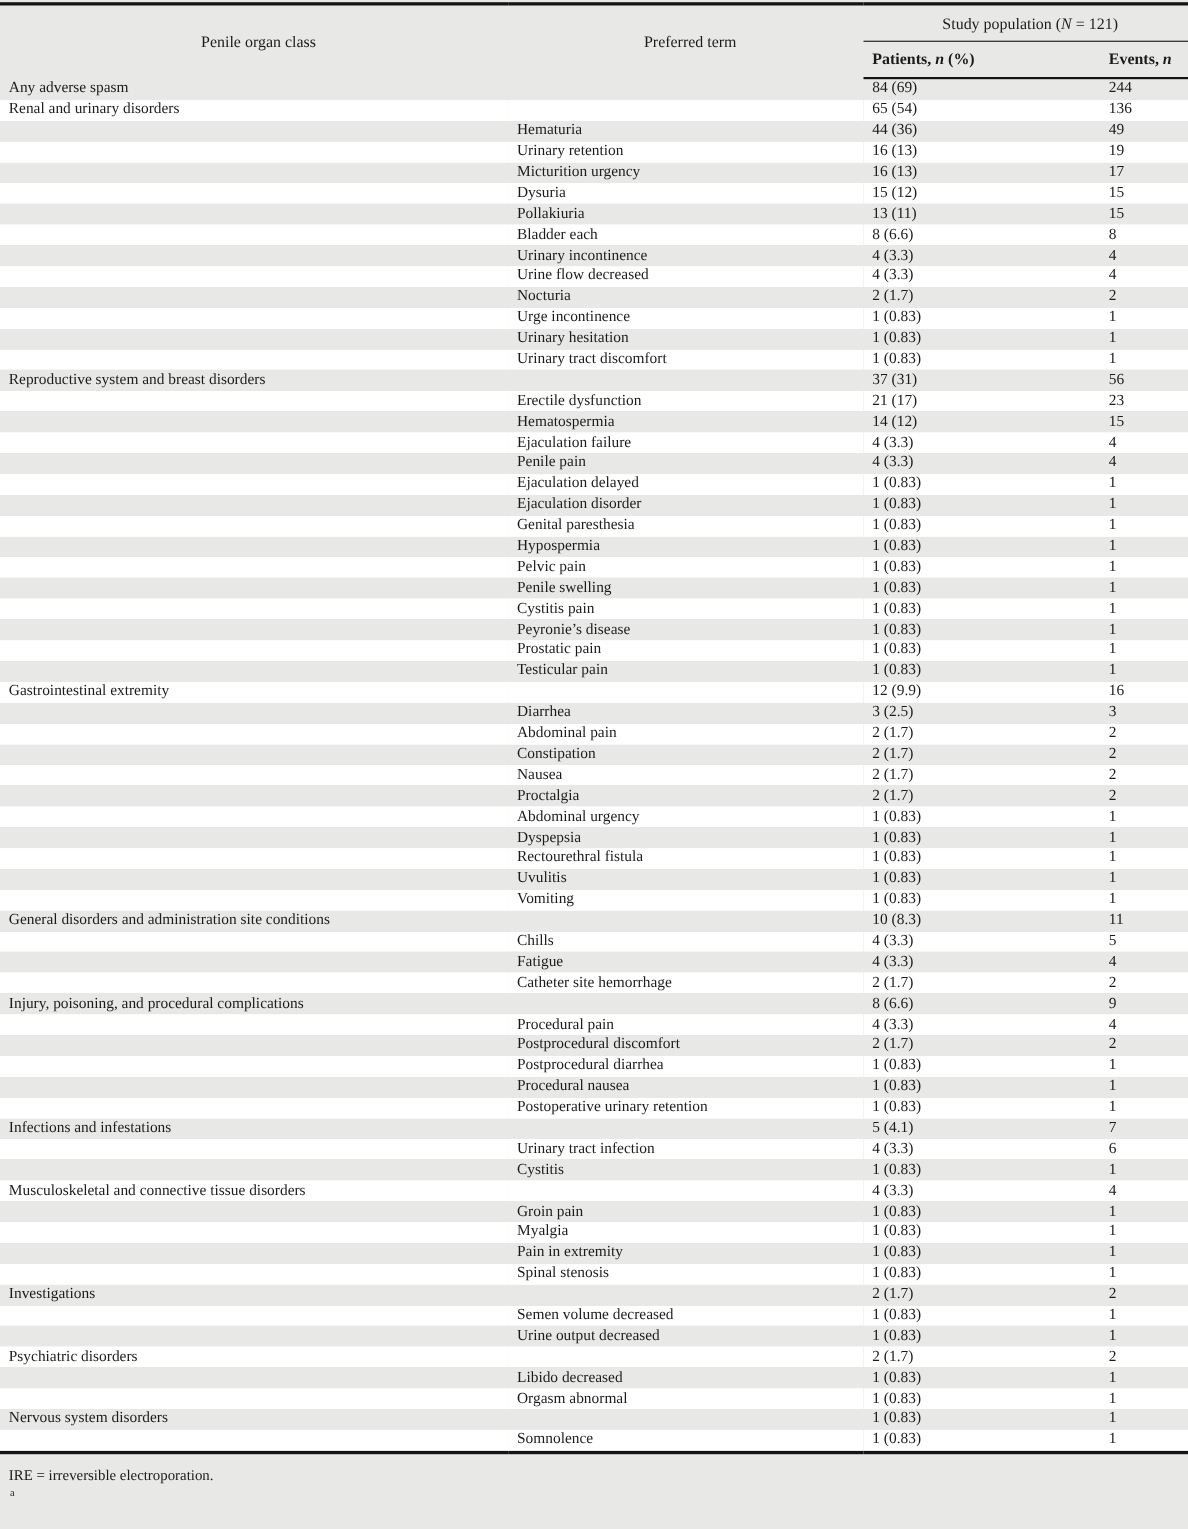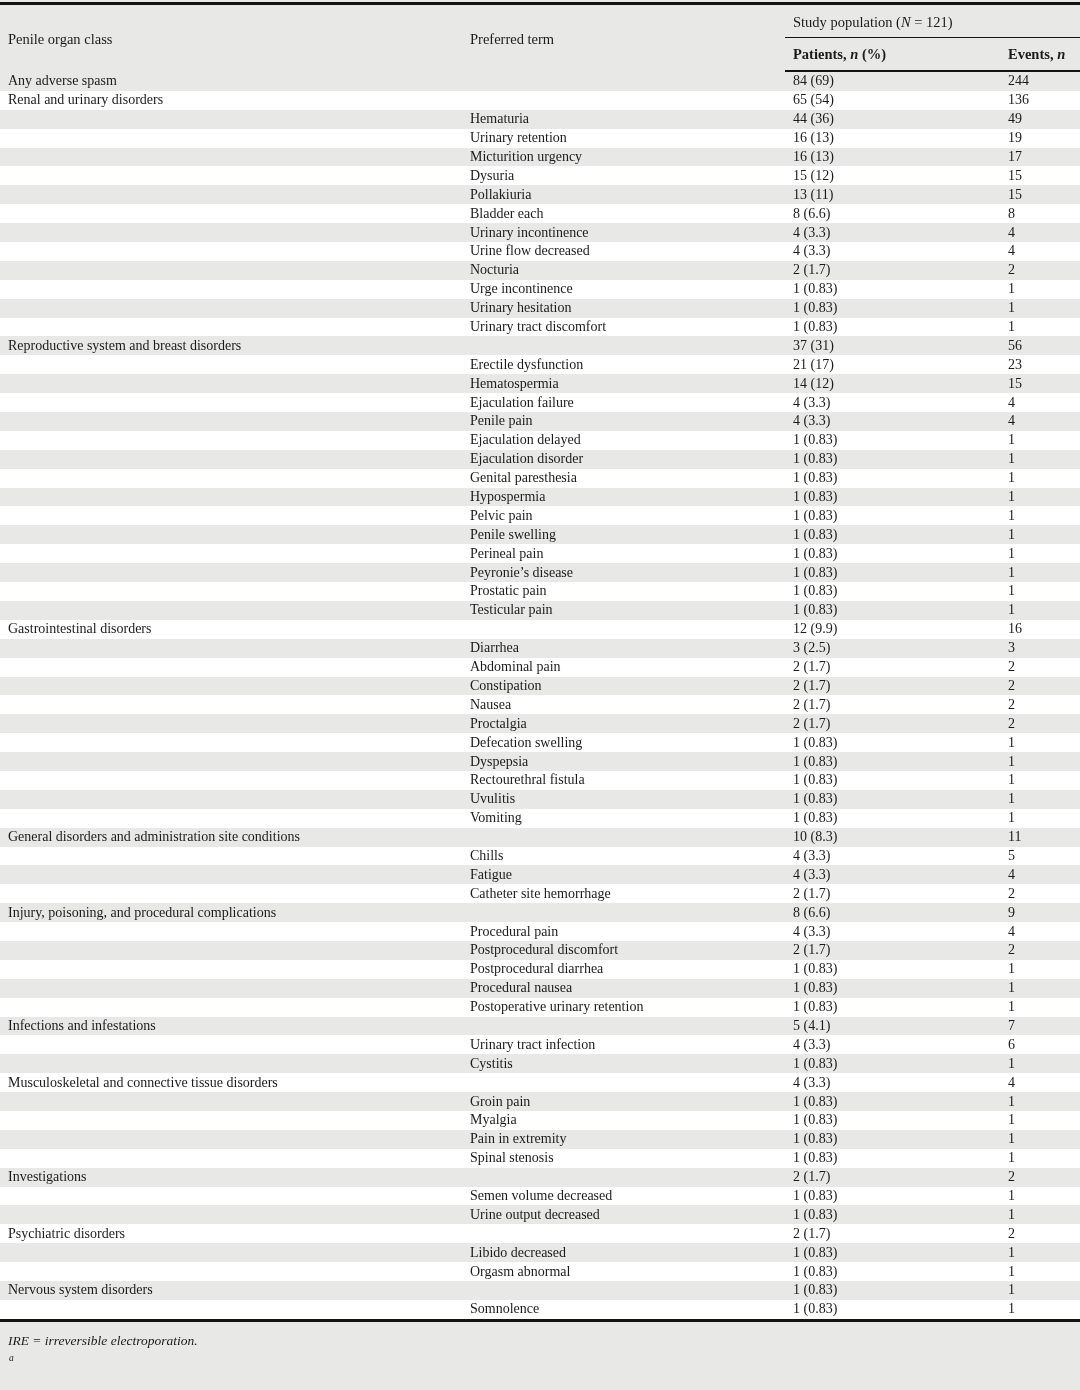--- a/index.html
+++ b/index.html
@@ -24,21 +24,21 @@
   col.c-patients { width: 215px; }
   col.c-events   { width: 80px;  }
 
   thead th {
     font-weight: normal;
     text-align: left;
     font-size: 14.5px;
     padding: 0 0 0 8px;
     vertical-align: middle;
   }
-  thead tr.head-main th { height: 30px; padding-top: 2px; }
+  thead tr.head-main th { height: 30px; padding-top: 2px; text-align: center; }
   thead th.group-head   { border-bottom: 1.5px solid #141414; }
   thead tr.head-sub th  { height: 32px; border-bottom: 2.5px solid #141414; font-weight: bold; }
 
   .it { font-style: italic; }
 
   tbody td {
     height: 18.9px;
     padding: 0 0 0 8px;
     font-size: 14px;
     line-height: 14px;
@@ -47,21 +47,20 @@
     overflow: hidden;
   }
   tbody tr:nth-child(odd)  { background: #e8e8e6; }
   tbody tr:nth-child(even) { background: #ffffff; }
   table.ae-table { border-bottom: 3px solid #141414; }
 
   .footnotes {
     padding: 9px 8px 0 8px;
     font-size: 13.5px;
     line-height: 19px;
-    font-style: italic;
   }
   .fn-note-first {
     padding-left: 15px;
     position: relative;
   }
   .fn-note-first sup {
     position: absolute;
     left: 1px;
     top: -1px;
     font-size: 9.5px;
@@ -235,21 +234,21 @@
         <td>1</td>
       </tr>
       <tr>
         <td></td>
         <td>Penile swelling</td>
         <td>1 (0.83)</td>
         <td>1</td>
       </tr>
       <tr>
         <td></td>
-        <td>Perineal pain</td>
+        <td>Cystitis pain</td>
         <td>1 (0.83)</td>
         <td>1</td>
       </tr>
       <tr>
         <td></td>
         <td>Peyronie’s disease</td>
         <td>1 (0.83)</td>
         <td>1</td>
       </tr>
       <tr>
@@ -258,21 +257,21 @@
         <td>1 (0.83)</td>
         <td>1</td>
       </tr>
       <tr>
         <td></td>
         <td>Testicular pain</td>
         <td>1 (0.83)</td>
         <td>1</td>
       </tr>
       <tr>
-        <td>Gastrointestinal disorders</td>
+        <td>Gastrointestinal extremity</td>
         <td></td>
         <td>12 (9.9)</td>
         <td>16</td>
       </tr>
       <tr>
         <td></td>
         <td>Diarrhea</td>
         <td>3 (2.5)</td>
         <td>3</td>
       </tr>
@@ -295,21 +294,21 @@
         <td>2</td>
       </tr>
       <tr>
         <td></td>
         <td>Proctalgia</td>
         <td>2 (1.7)</td>
         <td>2</td>
       </tr>
       <tr>
         <td></td>
-        <td>Defecation swelling</td>
+        <td>Abdominal urgency</td>
         <td>1 (0.83)</td>
         <td>1</td>
       </tr>
       <tr>
         <td></td>
         <td>Dyspepsia</td>
         <td>1 (0.83)</td>
         <td>1</td>
       </tr>
       <tr>

